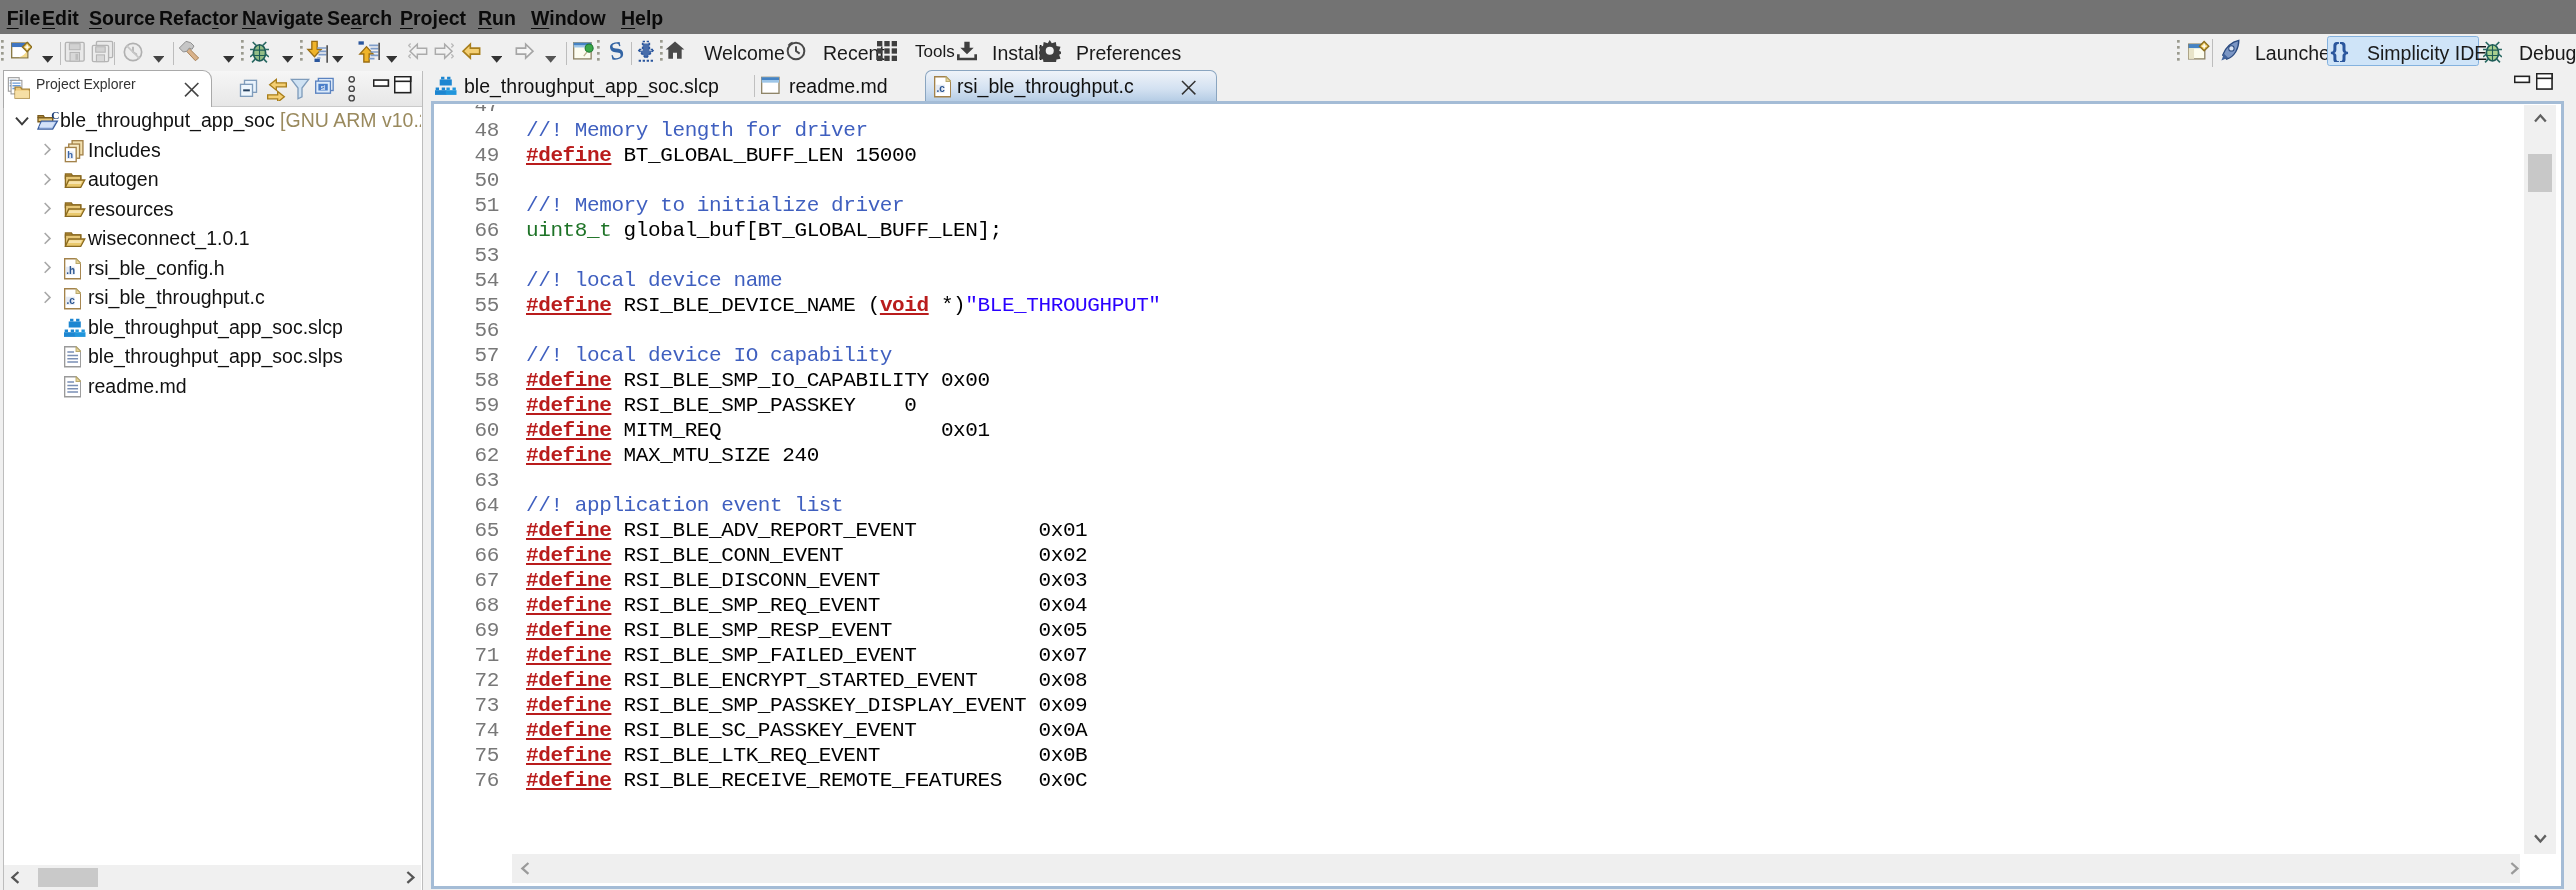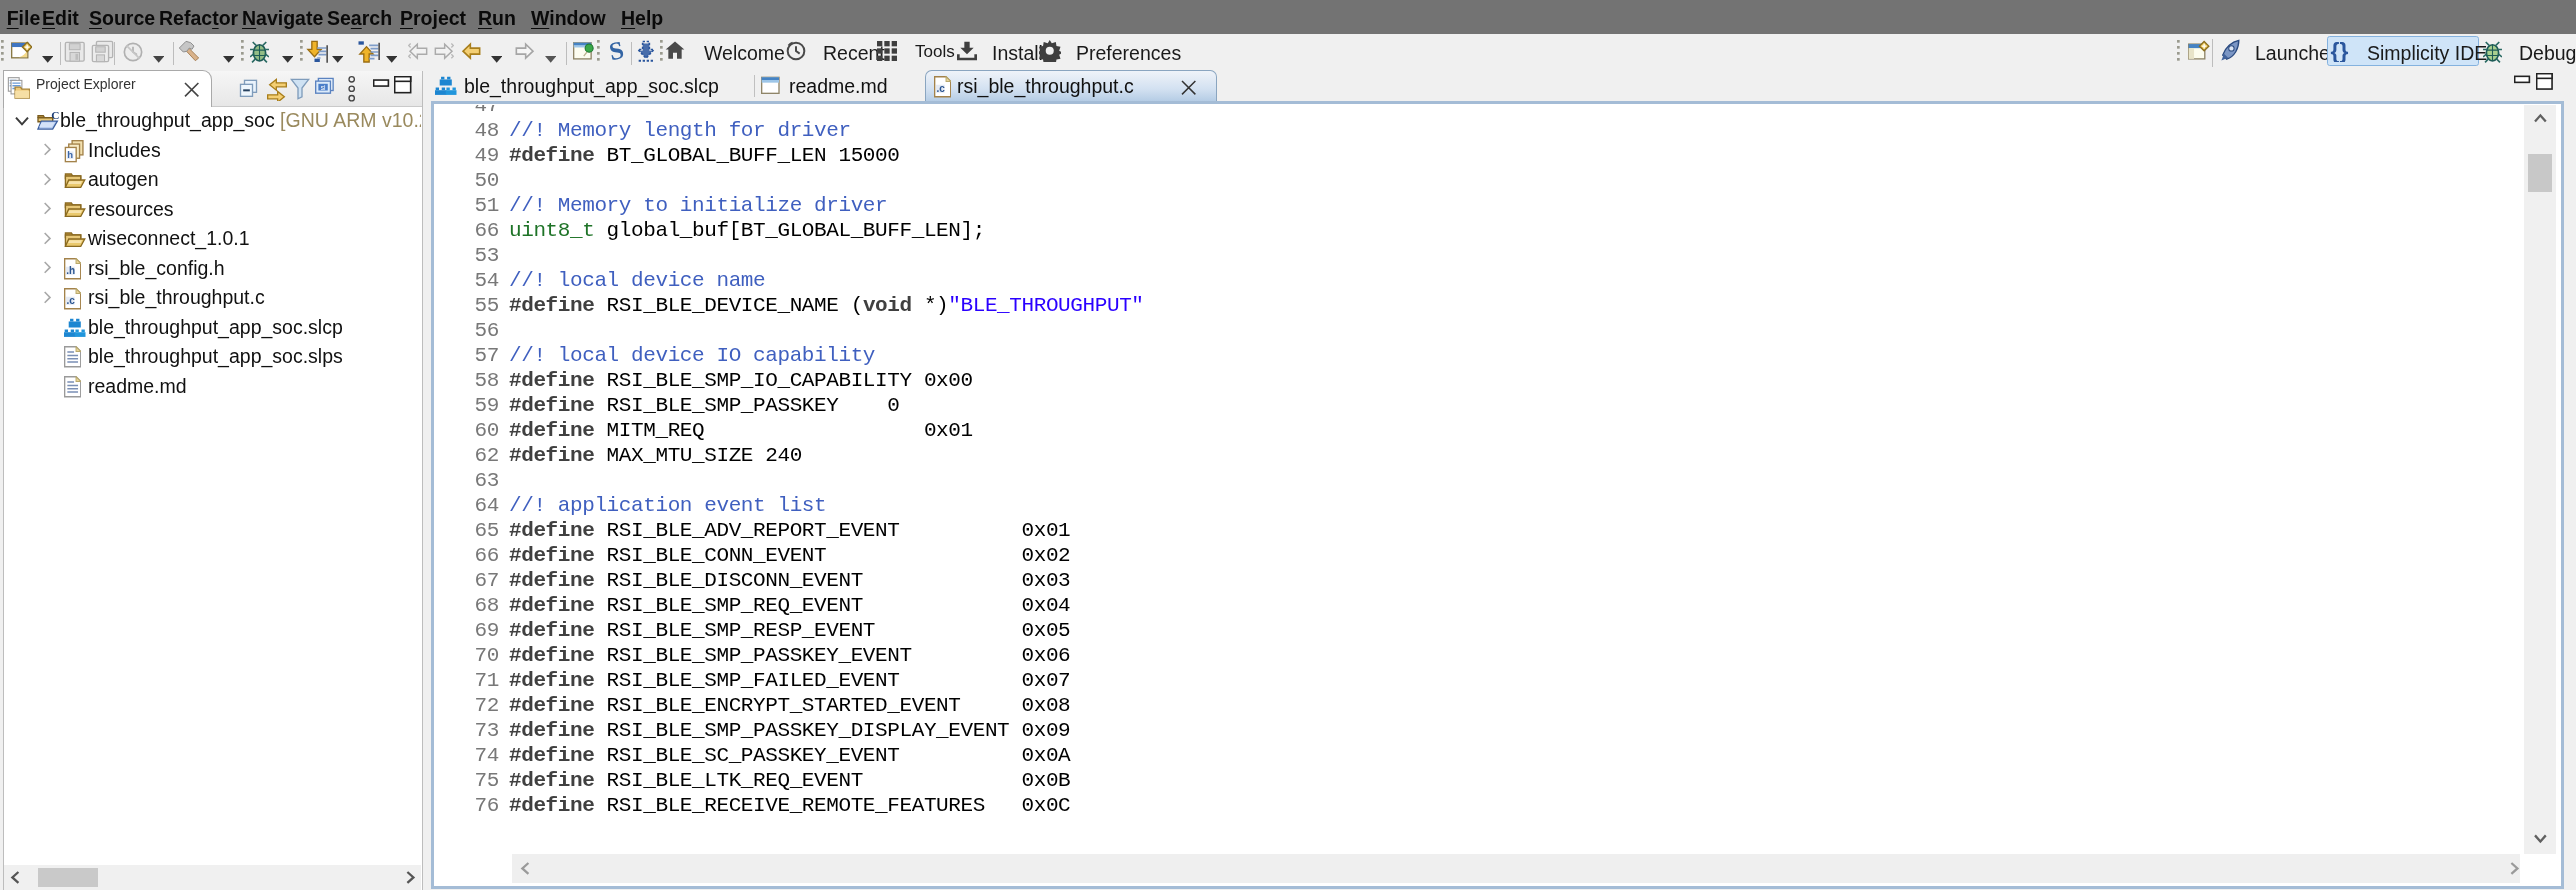--- a/index.html
+++ b/index.html
@@ -20,22 +20,22 @@
 .dec { color:#9a8a5e; }
 .lscroll { position:absolute; left:4px; top:865px; width:417px; height:25px; background:#f0f0f0; }
 .etab { position:absolute; top:75px; font-size:19.5px; color:#111; }
 .ebox { position:absolute; left:431px; top:101px; width:2133px; height:788px;
   border:3.4px solid #a4bcd6; background:#fff; }
 .codewrap { position:absolute; left:435px; top:105px; width:2390px; height:779px; overflow:hidden; }
 .code { position:absolute; left:0px; top:-11.7px; font-family:"Liberation Mono",monospace;
   font-size:21px; line-height:25px; letter-spacing:-0.4px; }
 .cl { height:25px; white-space:pre; }
 .ln { display:inline-block; width:64px; text-align:right; color:#787878; }
-.cc { margin-left:10px; color:#000; }
-.cm { color:#3F5FBF; } .k { color:#404040; } .st { color:#2A00FF; } .td { color:#1e7327; }
+.cc { margin-left:27px; color:#000; }
+.cm { color:#3F5FBF; } .k { color:#b91c1c;text-decoration:underline; } .st { color:#2A00FF; } .td { color:#1e7327; }
 .vsb { position:absolute; left:2524px; top:105px; width:32px; height:749px; background:#f0f0f0; }
 .hsb { position:absolute; left:512px; top:854px; width:2008px; height:29px; background:#efefef; }
 </style></head>
 <body>
 <div class="menubar">
     <span class="mi" style="left:6.7px"><u>F</u>ile</span>
     <span class="mi" style="left:42px"><u>E</u>dit</span>
     <span class="mi" style="left:89px"><u>S</u>ource</span>
     <span class="mi" style="left:159px">Refac<u>t</u>or</span>
     <span class="mi" style="left:242px"><u>N</u>avigate</span>
@@ -452,21 +452,20 @@
       <div class="cl"><span class="ln">59</span><span class="cc"><b class="k">#define</b> RSI_BLE_SMP_PASSKEY    0</span></div>
       <div class="cl"><span class="ln">60</span><span class="cc"><b class="k">#define</b> MITM_REQ                  0x01</span></div>
       <div class="cl"><span class="ln">62</span><span class="cc"><b class="k">#define</b> MAX_MTU_SIZE 240</span></div>
       <div class="cl"><span class="ln">63</span><span class="cc"></span></div>
       <div class="cl"><span class="ln">64</span><span class="cc"><span class="cm">//! application event list</span></span></div>
       <div class="cl"><span class="ln">65</span><span class="cc"><b class="k">#define</b> RSI_BLE_ADV_REPORT_EVENT          0x01</span></div>
       <div class="cl"><span class="ln">66</span><span class="cc"><b class="k">#define</b> RSI_BLE_CONN_EVENT                0x02</span></div>
       <div class="cl"><span class="ln">67</span><span class="cc"><b class="k">#define</b> RSI_BLE_DISCONN_EVENT             0x03</span></div>
       <div class="cl"><span class="ln">68</span><span class="cc"><b class="k">#define</b> RSI_BLE_SMP_REQ_EVENT             0x04</span></div>
       <div class="cl"><span class="ln">69</span><span class="cc"><b class="k">#define</b> RSI_BLE_SMP_RESP_EVENT            0x05</span></div>
-      <div class="cl"><span class="ln">70</span><span class="cc"><b class="k">#define</b> RSI_BLE_SMP_PASSKEY_EVENT         0x06</span></div>
       <div class="cl"><span class="ln">71</span><span class="cc"><b class="k">#define</b> RSI_BLE_SMP_FAILED_EVENT          0x07</span></div>
       <div class="cl"><span class="ln">72</span><span class="cc"><b class="k">#define</b> RSI_BLE_ENCRYPT_STARTED_EVENT     0x08</span></div>
       <div class="cl"><span class="ln">73</span><span class="cc"><b class="k">#define</b> RSI_BLE_SMP_PASSKEY_DISPLAY_EVENT 0x09</span></div>
       <div class="cl"><span class="ln">74</span><span class="cc"><b class="k">#define</b> RSI_BLE_SC_PASSKEY_EVENT          0x0A</span></div>
       <div class="cl"><span class="ln">75</span><span class="cc"><b class="k">#define</b> RSI_BLE_LTK_REQ_EVENT             0x0B</span></div>
       <div class="cl"><span class="ln">76</span><span class="cc"><b class="k">#define</b> RSI_BLE_RECEIVE_REMOTE_FEATURES   0x0C</span></div>
     </div>
   </div>
 <div class="vsb">
   <svg class="ab" style="left:8.7px;top:6.7px" width="14.8" height="14.8" viewBox="0 0 22 22">

